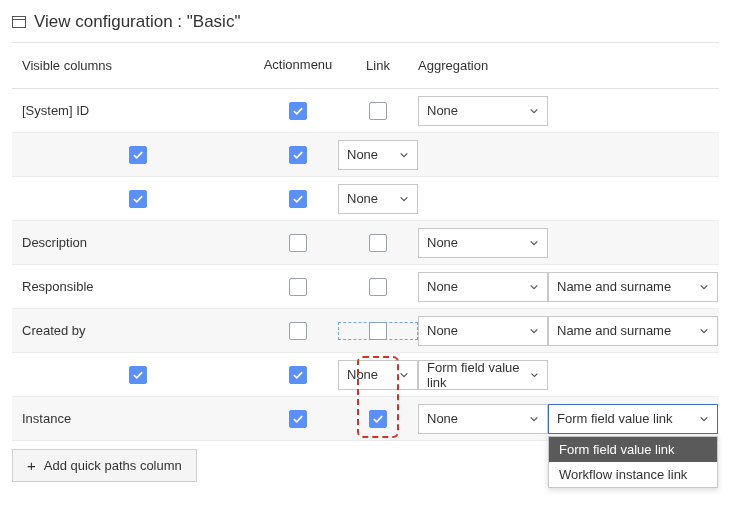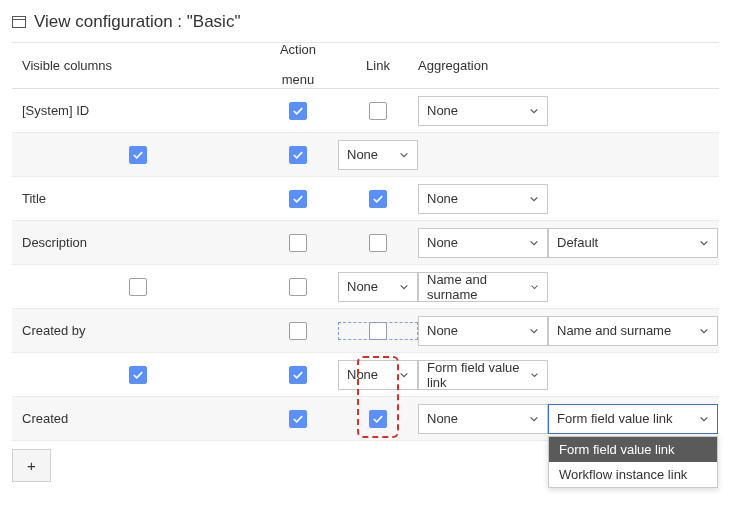--- a/index.html
+++ b/index.html
@@ -58,21 +58,21 @@
     min-height: 46px;
   }
   .row.header .col2, .row.header .col3, .row.header .col4, .row.header .col5 {
     text-align: center;
   }
   .row.header .col4, .row.header .col5 { text-align: center; padding-left: 0; }
   .row.header .col2 { line-height: 1.15; }
   .row.data:nth-child(even) { background: #f7f7f7; }
   .row.data:nth-child(odd) { background: #fff; }
   .col1 { padding-left: 4px; }
-  .col2, .col3 { display: flex; justify-content: center; align-items: center; flex-direction: column; }
+  .col2, .col3 { display: flex; justify-content: center; align-items: center; }
   .col4, .col5 { display: flex; align-items: center; }
 
   .cbx {
     width: 18px; height: 18px;
     border: 1px solid #9aa0a6;
     border-radius: 2px;
     background: #fff;
     display: inline-flex;
     align-items: center;
     justify-content: center;
@@ -217,21 +217,20 @@
             <div class="select">
               <span>None</span>
               <svg class="chev" viewBox="0 0 12 12">
                 <path d="M2 4 L6 8 L10 4"></path>
               </svg>
             </div>
           </div>
           <div class="col5"></div>
         </div>
         <div class="row data" id="row-2">
-          <div class="col1">Title</div>
           <div class="col2">
             <span class="cbx checked">
               <svg viewBox="0 0 14 12">
                 <path d="M2 6 L5.5 9.5 L12 2.5"></path>
               </svg>
             </span>
           </div>
           <div class="col3">
             <span class="cbx checked" id="linkcb-2">
               <svg viewBox="0 0 14 12">
@@ -258,30 +257,23 @@
             <span class="cbx" id="linkcb-3"></span>
           </div>
           <div class="col4">
             <div class="select">
               <span>None</span>
               <svg class="chev" viewBox="0 0 12 12">
                 <path d="M2 4 L6 8 L10 4"></path>
               </svg>
             </div>
           </div>
-          <div class="col5">
-            <div class="select" id="disp-3">
-              <span>Default</span>
-              <svg class="chev" viewBox="0 0 12 12">
-                <path d="M2 4 L6 8 L10 4"></path>
-              </svg>
-            </div>
-          </div>
         </div>
         <div class="row data" id="row-4">
+          <div class="col1">Responsible</div>
           <div class="col2">
             <span class="cbx"></span>
           </div>
           <div class="col3">
             <span class="cbx" id="linkcb-4"></span>
           </div>
           <div class="col4">
             <div class="select">
               <span>None</span>
               <svg class="chev" viewBox="0 0 12 12">
@@ -349,21 +341,21 @@
           <div class="col5">
             <div class="select" id="disp-6">
               <span>Form field value link</span>
               <svg class="chev" viewBox="0 0 12 12">
                 <path d="M2 4 L6 8 L10 4"></path>
               </svg>
             </div>
           </div>
         </div>
         <div class="row data" id="row-7">
-          <div class="col1">Created</div>
+          <div class="col1">Instance</div>
           <div class="col2">
             <span class="cbx checked">
               <svg viewBox="0 0 14 12">
                 <path d="M2 6 L5.5 9.5 L12 2.5"></path>
               </svg>
             </span>
           </div>
           <div class="col3">
             <span class="cbx checked" id="linkcb-7">
               <svg viewBox="0 0 14 12">
@@ -388,20 +380,21 @@
             </div>
           </div>
         </div>
       </div>
 
   </div>
 
   <div class="footer">
     <div class="add-btn">
       <span class="plus">+</span>
+      <span>Add quick paths column</span>
     </div>
   </div>
 
   <div class="red-box" id="redbox" style="left: 357px; top: 355.5px; width: 42px; height: 82px;"></div>
 
   <div class="dropdown" id="dd" style="left: 548px; top: 435.5px; width: 170px;">
     <div class="opt sel">Form field value link</div>
     <div class="opt">Workflow instance link</div>
   </div>
 

